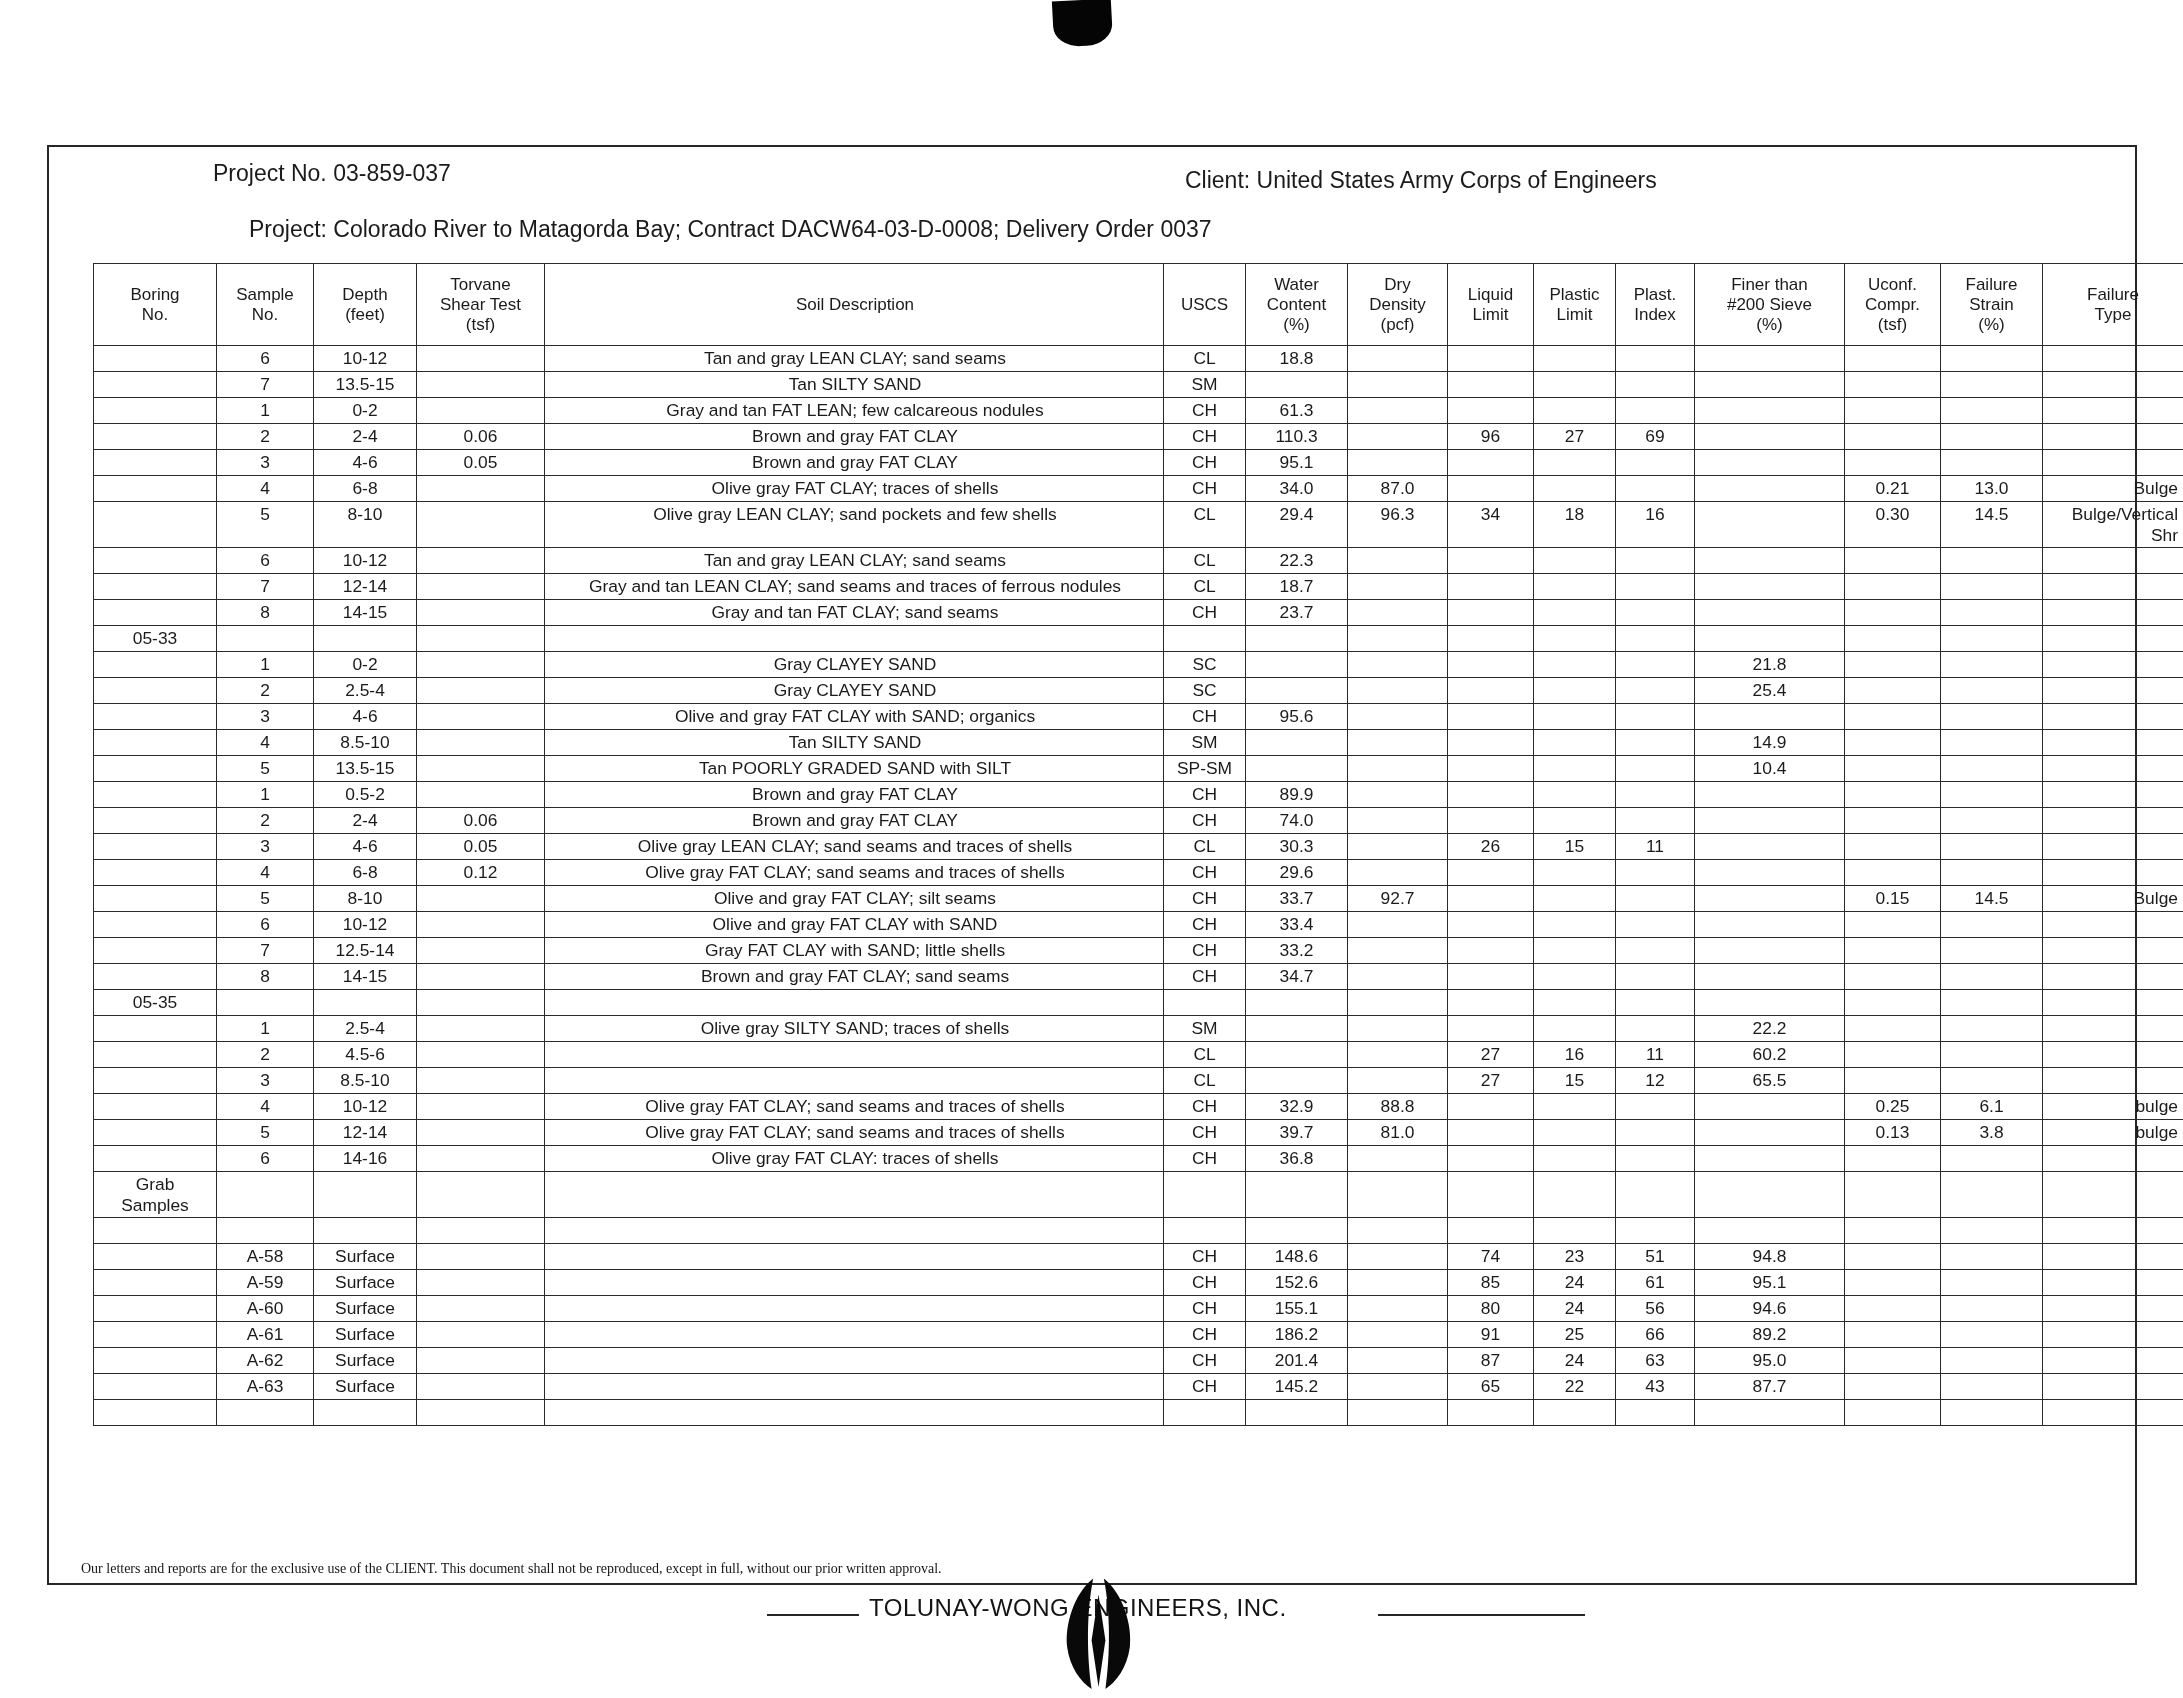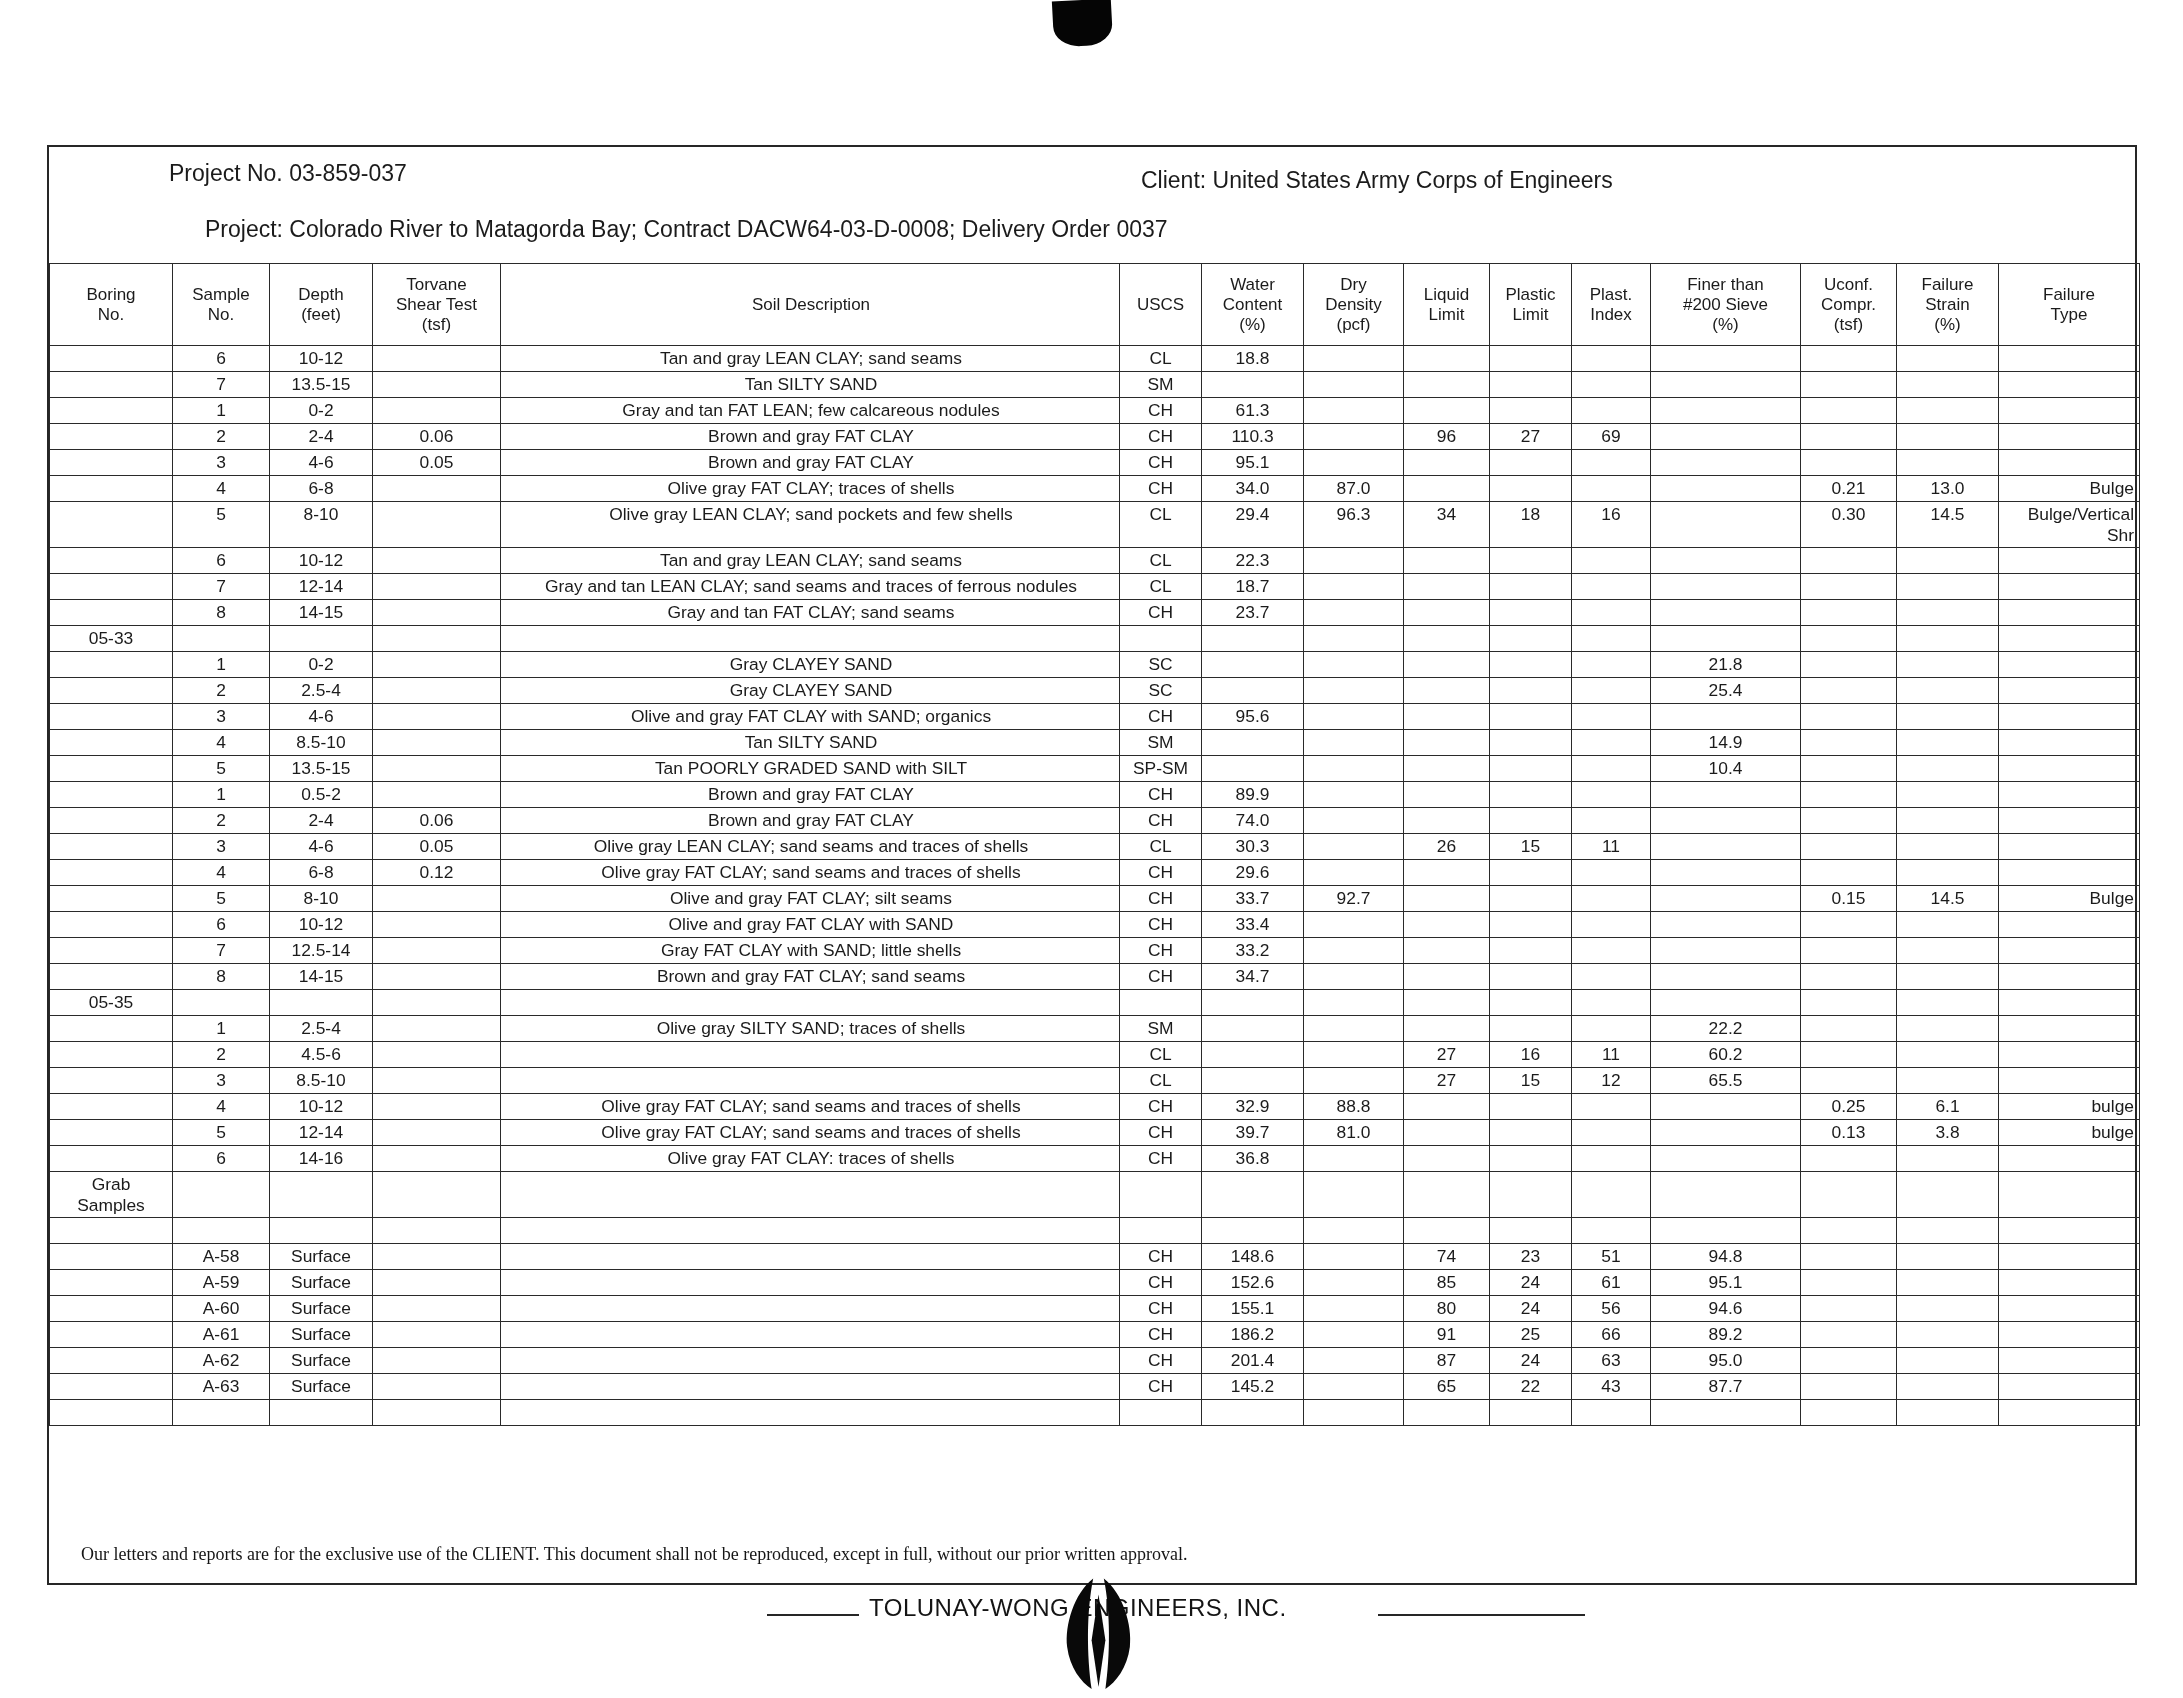--- a/index.html
+++ b/index.html
@@ -24,20 +24,21 @@
     transform: rotate(-3deg);
   }
 
   
   .sheet {
     position: absolute;
     left: 47px; top: 145px;
     width: 2090px; height: 1440px;
     border: 2px solid #262626;
     background: #ffffff;
+    padding-left: 44px;
   }
 
   .project-header {
     position: relative;
     height: 116px;
     font-size: 23px;
   }
   .project-no   { position: absolute; left: 120px; top: 13px;  }
   .client       { position: absolute; left: 1092px; top: 20px; }
   .project-desc { position: absolute; left: 120px; top: 69px; margin-left: 36px; }
@@ -67,23 +68,23 @@
     text-align: center;
     vertical-align: top;
     white-space: pre-line;
   }
   table.results tbody tr { height: 26px; }
   table.results th.c4, table.results td.c4  { text-align: center; padding-left: 7px; }
   table.results td.c14 { text-align: right; padding-left: 5px; }
 
   .disclaimer {
     position: absolute;
-    left: 32px; bottom: 18px;
+    left: 32px; bottom: 6px;
     font-family: "Liberation Serif", serif;
-    font-size: 18px;
+    font-size: 14px;
     color: #151515;
   }
 
   
   .rule {
     position: absolute;
     height: 2px;
     background: #262626;
   }
   .rule-left  { left: 767px; top: 1614px; width: 92px; }

